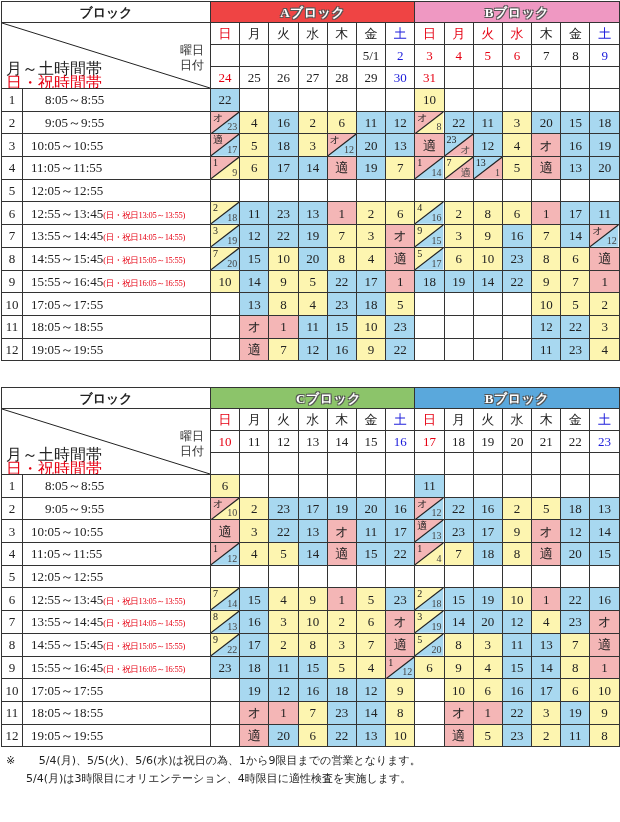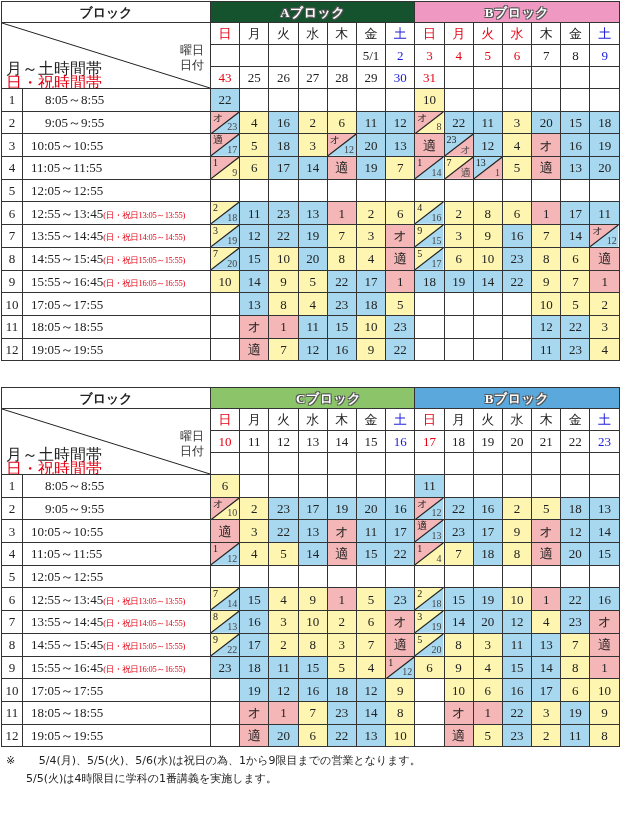--- a/index.html
+++ b/index.html
@@ -36,21 +36,21 @@
 
 <table class="sched" style="top:1px;" id="t0">
   <colgroup>
     <col style="width:21px">
       <col style="width:188px">
     <col span="14" style="width:29.2px">
   </colgroup>
   <tbody>
       <tr style="height: 21px;">
         <td colspan="2" class="blk-label">ブロック</td>
-        <td colspan="7" class="blk-head" style="background: #14532d;">Aブロック</td>
+        <td colspan="7" class="blk-head" style="background: #ef4444;">Aブロック</td>
         <td colspan="7" class="blk-head" style="background: rgb(239, 152, 194);">Bブロック</td>
       </tr>
       <tr style="height: 22px;">
         <td colspan="2" rowspan="3" class="corner">
           <svg viewBox="0 0 100 100" preserveAspectRatio="none">
             <line x1="0" y1="0" x2="100" y2="100" stroke="#222" stroke-width="1" vector-effect="non-scaling-stroke"></line>
           </svg>
           <div class="youbi">
             <div>曜日</div>
             <div>日付</div>
@@ -85,21 +85,21 @@
         <td class="num blue">2</td>
         <td class="num red">3</td>
         <td class="num red">4</td>
         <td class="num red">5</td>
         <td class="num red">6</td>
         <td class="num ">7</td>
         <td class="num ">8</td>
         <td class="num blue">9</td>
       </tr>
       <tr style="height: 22px;">
-        <td class="num red">43</td>
+        <td class="num red">24</td>
         <td class="num ">25</td>
         <td class="num ">26</td>
         <td class="num ">27</td>
         <td class="num ">28</td>
         <td class="num ">29</td>
         <td class="num blue">30</td>
         <td class="num red">31</td>
         <td class="num "></td>
         <td class="num "></td>
         <td class="num "></td>
@@ -838,14 +838,14 @@
         <td class="c-y cell-text">2</td>
         <td class="c-b cell-text">11</td>
         <td class="c-y cell-text">8</td>
       </tr>
     </tbody>
 </table>
 
 <div class="note">
   <span>※</span>
   <span style="padding-left:6px;margin-left:14px;">5/4(月)、5/5(火)、5/6(水)は祝日の為、1から9限目までの営業となります。</span>
-  <span class="indent">5/5(火)は4時限目に学科の1番講義を実施します。</span>
+  <span class="indent">5/4(月)は3時限目にオリエンテーション、4時限目に適性検査を実施します。</span>
 </div>
 
 </body></html>

